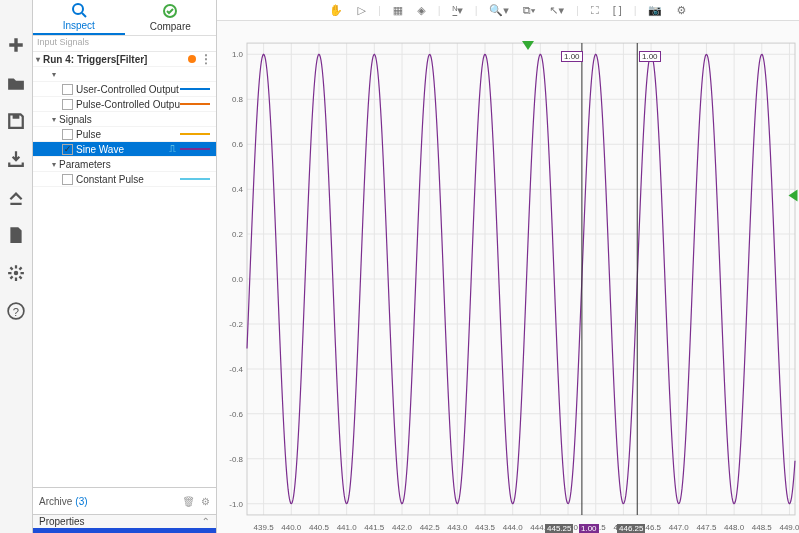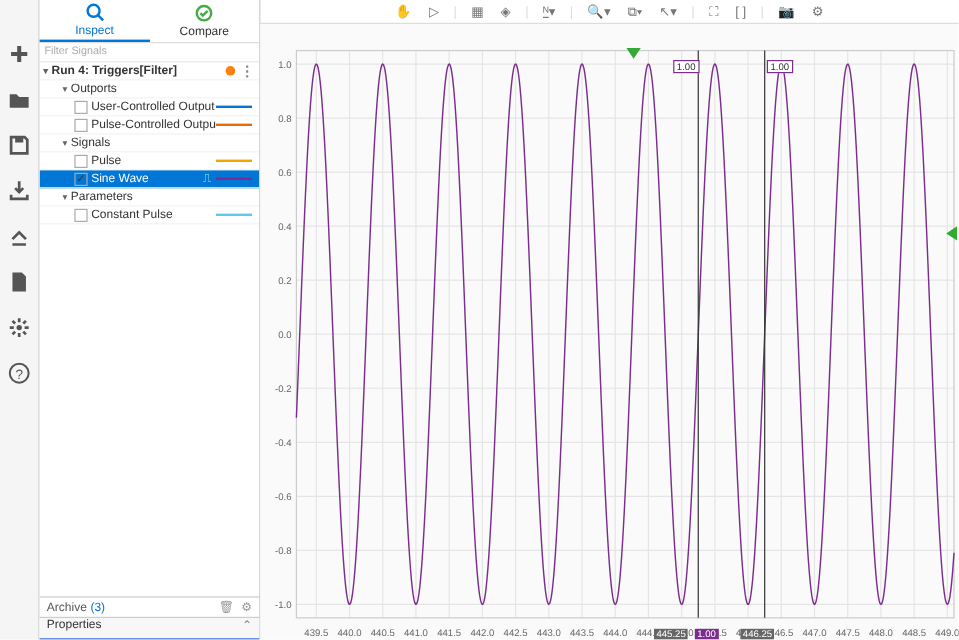--- a/index.html
+++ b/index.html
@@ -20,24 +20,24 @@
 .trow .arrow{width:10px;text-align:center;color:#666;font-size:8px}
 .trow .cb{width:11px;height:11px;border:1px solid #aaa;margin:0 3px;flex-shrink:0}
 .trow .cb.ck::after{content:"✓";display:block;font-size:9px;line-height:9px;color:#333;text-align:center}
 .trow .lbl{flex:1;white-space:nowrap;overflow:hidden}
 .trow .swatch{width:30px;height:2px;margin-right:6px;flex-shrink:0}
 .trow.sel{background:#0076d6;color:#fff}
 .trow.sel .lbl{color:#fff}
 .trow.run{font-weight:bold}
 .dot{width:8px;height:8px;border-radius:50%;background:#ff7f0e;margin-right:4px}
 .more{color:#888;margin-right:4px;font-size:12px}
-.archive{height:18px;border-top:1px solid #ccc;border-bottom:1px solid #ccc;display:flex;align-items:center;padding:0 6px;font-size:10px;color:#555}
+.archive{height:28px;border-top:1px solid #ccc;border-bottom:1px solid #ccc;display:flex;align-items:center;padding:0 6px;font-size:10px;color:#555}
 .archive .cnt{color:#0076d6;margin-left:3px}
 .archive .ric{margin-left:auto;display:flex;gap:6px;color:#999}
-.props{height:18px;border-bottom:1px solid #1d4ed8;display:flex;align-items:flex-start;padding:0 6px;font-size:10px;background:#f7f7f7}
+.props{height:18px;border-bottom:5px solid #1d4ed8;display:flex;align-items:center;padding:0 6px;font-size:10px;background:#f7f7f7}
 .props .chev{margin-left:auto;color:#888}
 .main{flex:1;display:flex;flex-direction:column;position:relative}
 .top-toolbar{height:22px;border-bottom:1px solid #ddd;display:flex;align-items:center;justify-content:center;gap:10px;font-size:11px;color:#777}
 .top-toolbar .ti{cursor:pointer;padding:2px}
 .top-toolbar .sep{color:#ddd}
 .legend{position:absolute;top:25px;left:6px;font-size:10px;color:#333;display:flex;align-items:center;gap:4px}
 .legend .sq{width:8px;height:8px;background:#7b2d8e}
 .plot{flex:1;position:relative;background:#fafafa}
 svg.chart{width:100%;height:100%}
 .cursor-box{position:absolute;font-size:8px;background:#fff;border:1px solid #7b2d8e;padding:0 2px;color:#333}
@@ -103,31 +103,30 @@
       <span>Inspect</span>
     </div>
     <div class="tab">
       <svg class="ic" viewBox="0 0 16 16">
           <circle cx="8" cy="8" r="6" fill="none" stroke="#4a4" stroke-width="2"></circle>
           <path d="M5 8l2 2 4-4" stroke="#4a4" stroke-width="2" fill="none"></path>
         </svg>
       <span>Compare</span>
     </div>
   </div>
-  <div class="filter-row">Filter Signals</div>
+  <div class="filter-row">Input Signals</div>
   <div class="tree">
     <div class="trow run">
       <span class="arrow">▾</span>
       <span class="lbl">Run 4: Triggers[Filter]</span>
       <span class="dot"></span>
       <span class="more">⋮</span>
     </div>
     <div class="trow" style="padding-left:16px">
       <span class="arrow">▾</span>
-      <span class="lbl">Outports</span>
     </div>
     <div class="trow" style="padding-left:26px">
       <span class="cb"></span>
       <span class="lbl">User-Controlled Output</span>
       <span class="swatch" style="background:#0076d6"></span>
     </div>
     <div class="trow" style="padding-left:26px">
       <span class="cb"></span>
       <span class="lbl">Pulse-Controlled Output</span>
       <span class="swatch" style="background:#e86c0a"></span>

